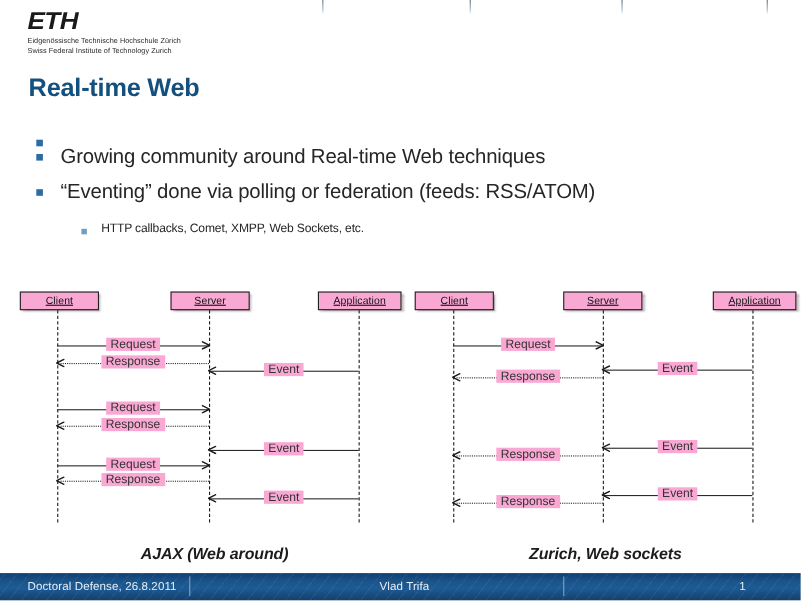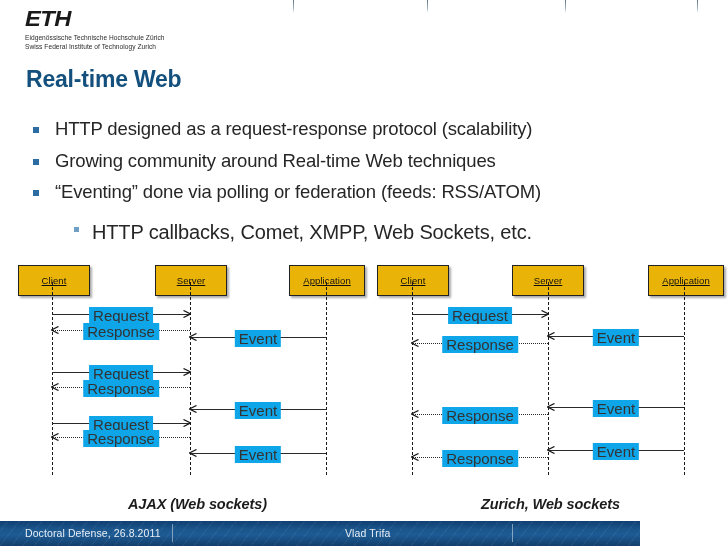--- a/index.html
+++ b/index.html
@@ -82,21 +82,21 @@
   .bullet .sq {
     position: absolute;
     left: 7px;
     top: 7px;
     width: 6px;
     height: 6px;
     background: #2b6ca3;
   }
   .bullet.sub {
     padding-left: 66px;
-    font-size: 20px;
+    font-size: 11px;
     margin-top: 20px;
     margin-bottom: 0;
   }
   .bullet.sub .sq {
     left: 48px;
     top: 5px;
     width: 5px;
     height: 5px;
     background: #6f9fc4;
   }
@@ -104,24 +104,24 @@
   
   .diagram {
     position: absolute;
     left: 0;
     top: 265px;
     width: 728px;
     height: 250px;
   }
   .node-box {
     position: absolute;
-    height: 31px;
+    height: 17px;
     box-sizing: border-box;
     border: 1px solid #222222;
-    background: #eab308;
+    background: #f9a8d4;
     box-shadow: 2px 2px 2px rgba(0,0,0,0.33);
     display: flex;
     align-items: center;
     justify-content: center;
   }
   .node-box span {
     font-size: 9.5px;
     color: #111111;
     text-decoration: underline;
     letter-spacing: 0.1px;
@@ -144,23 +144,23 @@
     border-top: 1px solid #2a2a2a;
   }
   .msg.dotted .line {
     border-top: 1px dotted #2a2a2a;
   }
   .msg .lbl {
     position: absolute;
     top: -7px;
     left: 50%;
     transform: translateX(-50%);
-    background: #0ea5e9;
+    background: #f9a8d4;
     padding: 0 4px;
-    font-size: 15px;
+    font-size: 11px;
     color: #333333;
     white-space: nowrap;
   }
   .arrowhead {
     position: absolute;
     top: -4px;
     width: 8px;
     height: 8px;
   }
   .arrowhead.right { right: -1px; }
@@ -175,21 +175,21 @@
     font-style: italic;
     color: #1c1c1c;
     letter-spacing: -0.1px;
   }
 
   
   .footer {
     position: absolute;
     left: 0;
     bottom: 0;
-    width: 640px;
+    width: 728px;
     height: 25px;
     background: linear-gradient(to bottom, #0f3f72 0%, #1a5489 30%, #1d5b95 55%, #133f6b 100%);
     overflow: hidden;
   }
   .footer-stripes {
     position: absolute;
     left: 0; top: 0; right: 0; bottom: 0;
     background: repeating-linear-gradient(
       -52deg,
       rgba(255,255,255,0.055) 0px,
@@ -224,21 +224,21 @@
 
 <div class="eth-logo">
   <div class="eth-word">ETH</div>
   <div class="eth-sub">Eidgenössische Technische Hochschule Zürich</div>
   <div class="eth-sub" style="margin-top:0">Swiss Federal Institute of Technology Zurich</div>
 </div>
 
 <div class="slide-title">Real-time Web</div>
 
 <div class="bullets" id="bullets">
-    <div class="bullet"><span class="sq"></span><span>HTTP designed as a request-response protocol (scalability)</span></div>
+    <div class="bullet"><span class="sq"></span></div>
     <div class="bullet"><span class="sq"></span><span>Growing community around Real-time Web techniques</span></div>
     <div class="bullet"><span class="sq"></span><span>“Eventing” done via polling or federation (feeds: RSS/ATOM)</span></div>
     <div class="bullet sub"><span class="sq"></span><span>HTTP callbacks, Comet, XMPP, Web Sockets, etc.</span></div>
   </div>
 
 <div class="diagram" id="diagram-area">
     <div class="node-box" style="left: 18px; width: 72px; top: 0px;">
       <span>Client</span>
     </div>
     <div class="lifeline" style="left: 52px; top: 17px; height: 193px;"></div>
@@ -402,21 +402,21 @@
       <div class="arrowhead left">
         <svg width="8" height="8" viewBox="0 0 8 8">
           <path d="M7.5 0.5 L0.5 4 L7.5 7.5" fill="none" stroke="#1a1a1a" stroke-width="1.3"></path>
         </svg>
       </div>
       <div class="lbl">Response</div>
     </div>
   </div>
 
 <div id="captions">
-    <div class="caption" style="left: 128px; top: 496px;">AJAX (Web sockets)</div>
+    <div class="caption" style="left: 128px; top: 496px;">AJAX (Web around)</div>
     <div class="caption" style="left: 481px; top: 496px;">Zurich, Web sockets</div>
   </div>
 
 <div class="footer">
   <div class="footer-stripes"></div>
   <div class="footer-text" style="left:25px">Doctoral Defense, 26.8.2011</div>
   <div class="footer-text" style="left:345px">Vlad Trifa</div>
   <div class="footer-text" style="left:672px">1</div>
   <div id="footer-seps">
       <div class="footer-sep" style="left: 172px;"></div>

